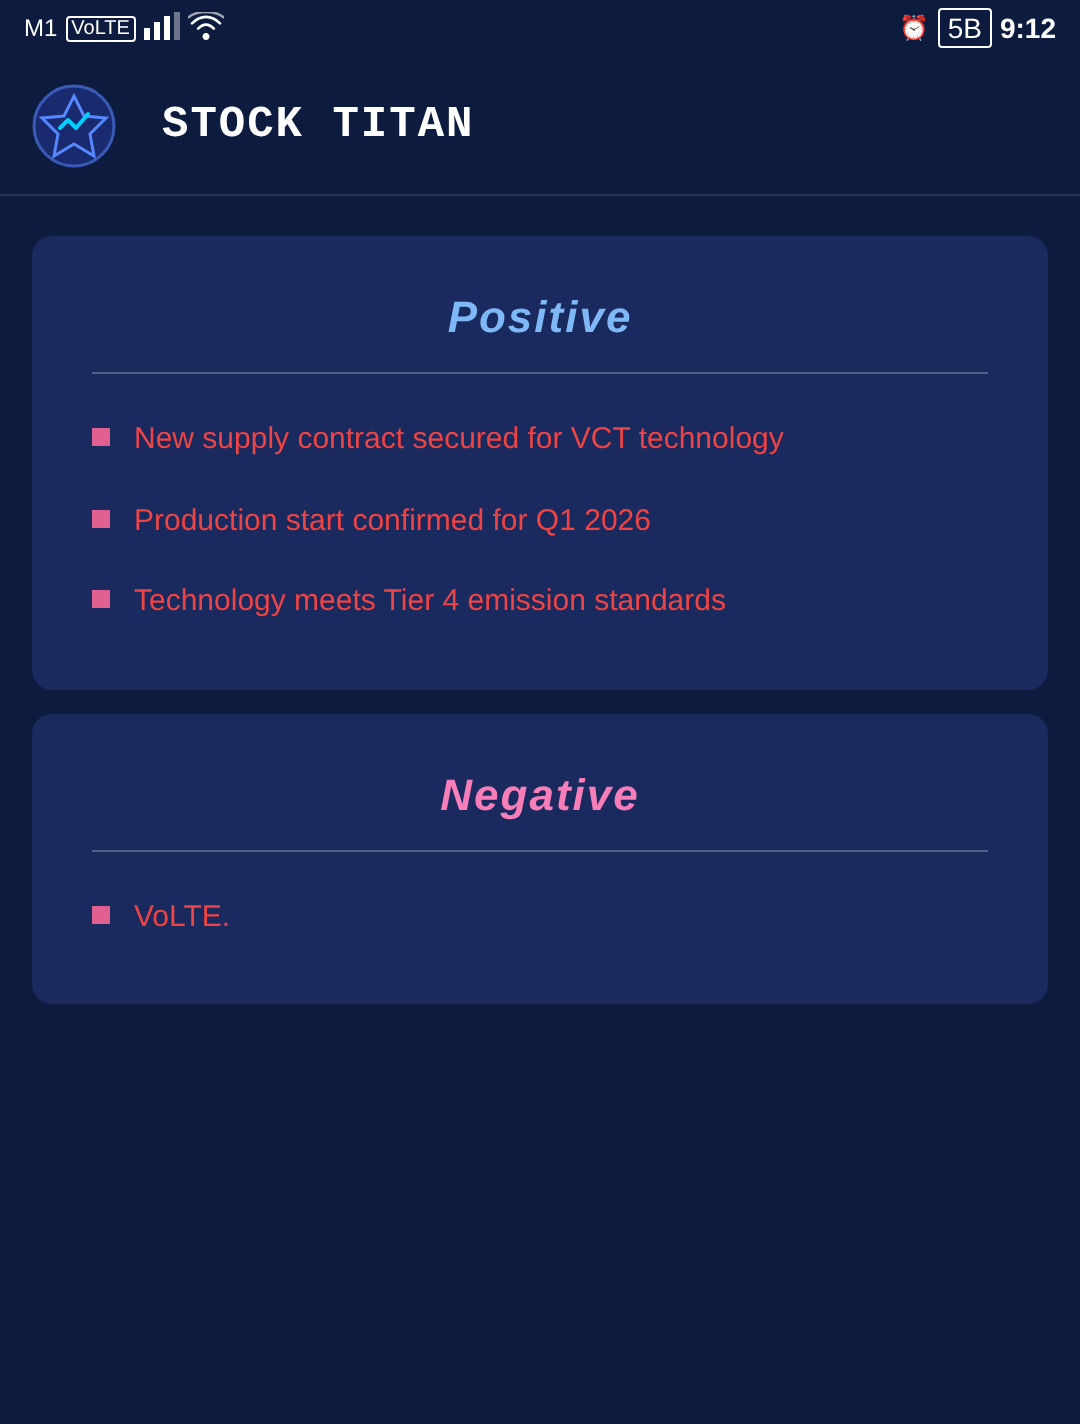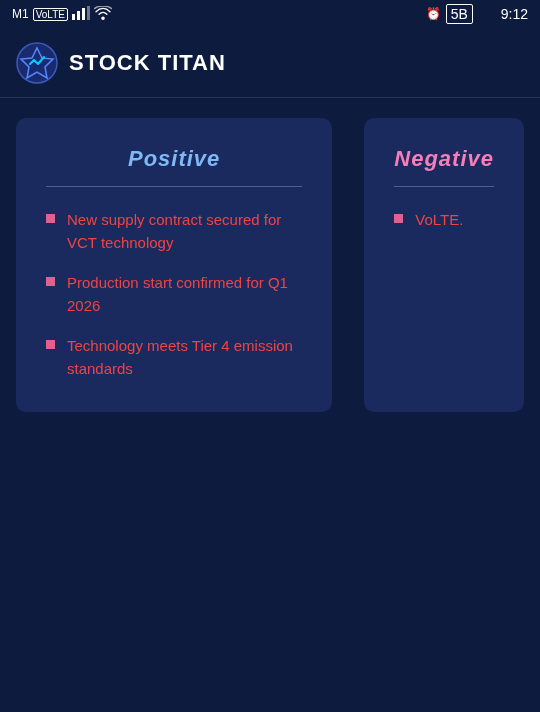--- a/index.html
+++ b/index.html
@@ -44,21 +44,22 @@
       display: flex;
       align-items: center;
       justify-content: space-between;
       padding: 0 16px;
       border-bottom: 1px solid rgba(255,255,255,0.1);
     }
 
     .navbar-brand {
       display: flex;
       align-items: center;
-      gap: 11px;
+      gap: 23px;
+      font-family: Liberation Mono, monospace;
     }
 
     .brand-logo {
       width: 42px;
       height: 42px;
     }
 
     .brand-name {
       font-size: 22px;
       font-weight: 900;
@@ -89,22 +90,22 @@
       font-size: 20px;
       display: flex;
       align-items: center;
       justify-content: center;
     }
 
     
     .main-content {
       padding: 20px 16px;
       display: flex;
-      flex-direction: row;
-      gap: 32px;
+      flex-direction: column;
+      gap: 12px;
     }
 
     
     .card {
       background-color: #1a2a5e;
       border-radius: 10px;
       padding: 28px 30px 32px 30px;
     }
 
     .card-title {
@@ -179,21 +180,21 @@
         <path d="M10 12 C11.1 12 12 12.9 12 14 C12 15.1 11.1 16 10 16 C8.9 16 8 15.1 8 14 C8 12.9 8.9 12 10 12Z" fill="white"></path>
         <path d="M5.5 9.5 C7 8 8.4 7.2 10 7.2 C11.6 7.2 13 8 14.5 9.5" stroke="white" stroke-width="1.5" fill="none" stroke-linecap="round"></path>
         <path d="M2 6.5 C4.5 4 7.1 2.8 10 2.8 C12.9 2.8 15.5 4 18 6.5" stroke="white" stroke-width="1.5" fill="none" stroke-linecap="round"></path>
         <path d="M0 3 C3 0.5 6.3 0 10 0 C13.7 0 17 0.5 20 3" stroke="white" stroke-width="1.5" fill="none" stroke-linecap="round" opacity="0.6"></path>
       </svg>
     </span>
   </div>
   <div class="status-right">
     <span>⏰</span>
     <span style="border:1px solid #fff;padding:1px 4px;border-radius:2px;font-size:14px;">5B</span>
-    <span style="font-weight:400;font-size:14px;margin-left:24px;">9:12</span>
+    <span style="font-weight:700;font-size:14px;">9:12</span>
   </div>
 </div>
 
 <nav class="navbar">
   <div class="navbar-brand">
 
     <svg class="brand-logo" viewBox="0 0 42 42" width="42" height="42">
       <circle cx="21" cy="21" r="20" fill="#1a2a6e" stroke="#3a5ab8" stroke-width="1.5"></circle>
       <polygon points="21,6 26,16 37,17 29,25 31,36 21,30 11,36 13,25 5,17 16,16" fill="none" stroke="#5588ff" stroke-width="1.5"></polygon>
       <path d="M14 22 L18 18 L22 22 L28 15" stroke="#00cfff" stroke-width="2" fill="none" stroke-linecap="round" stroke-linejoin="round"></path>

